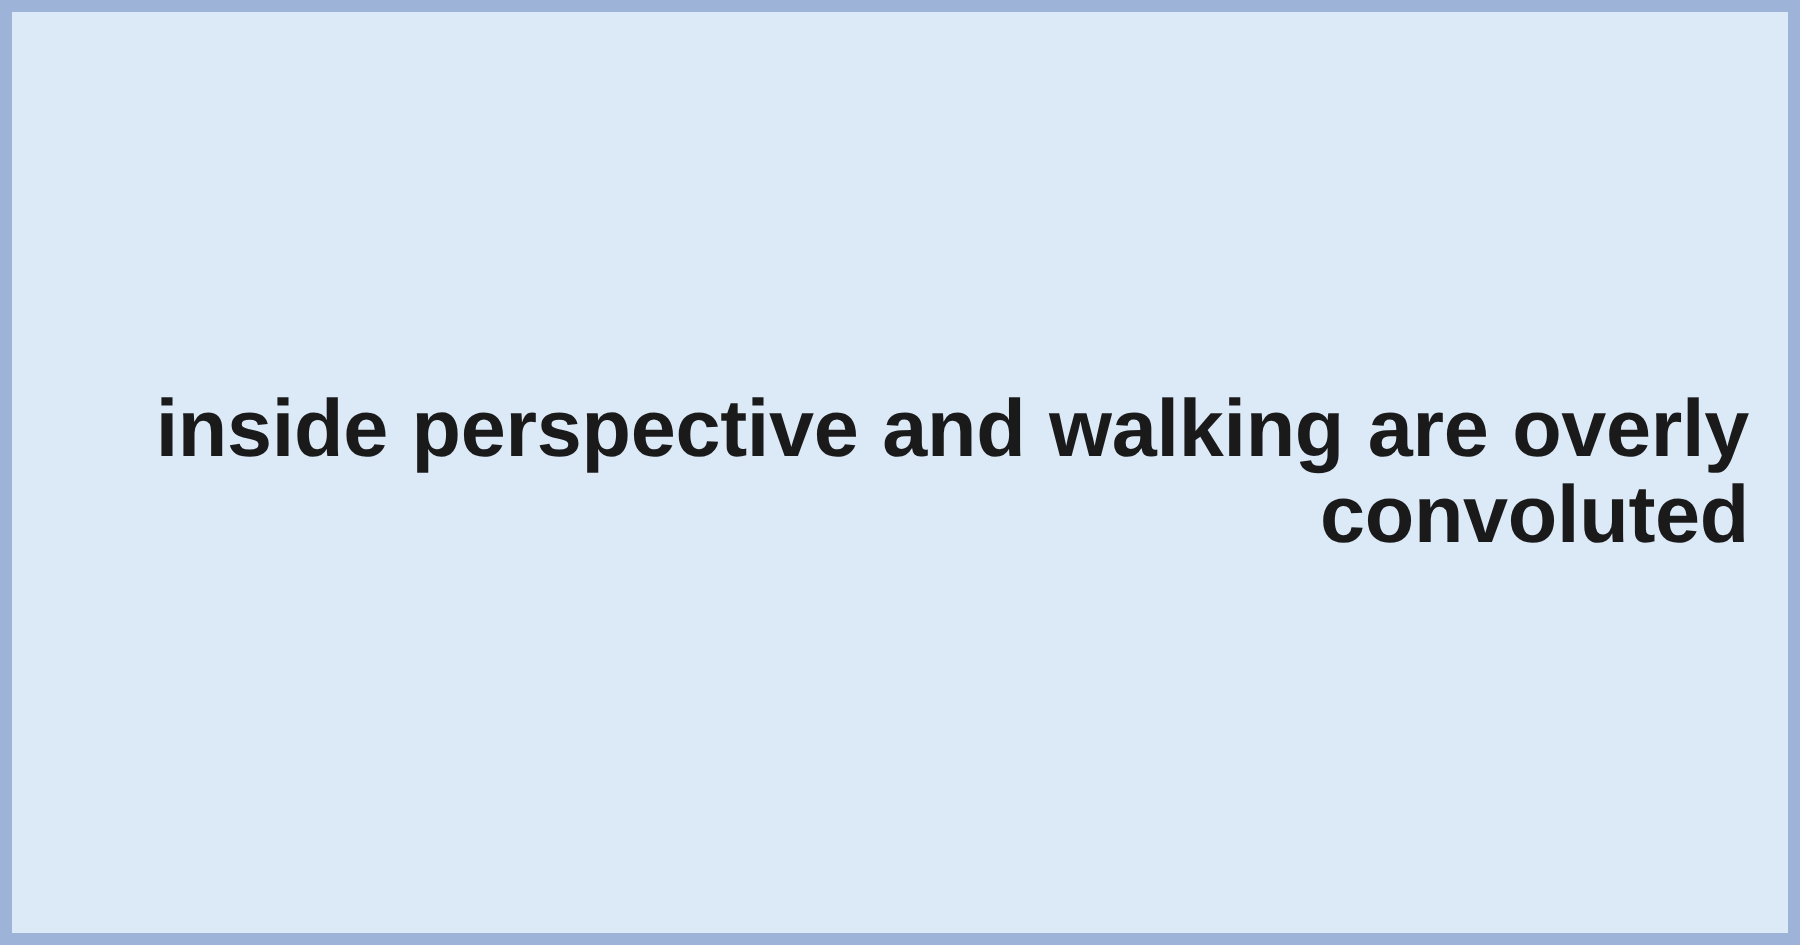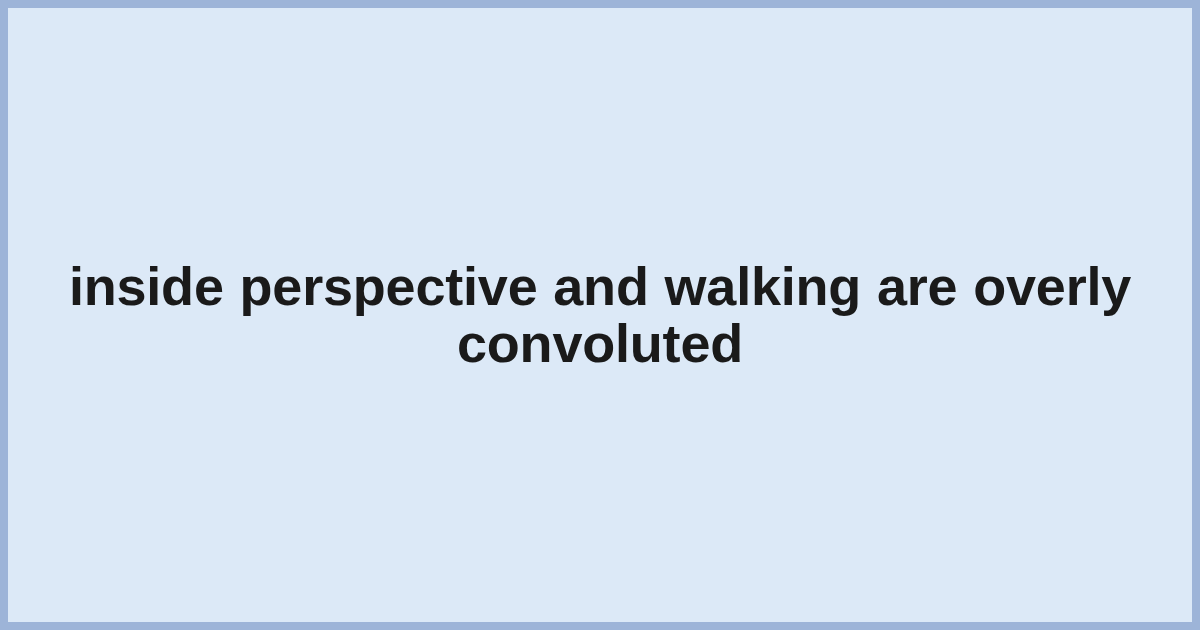--- a/index.html
+++ b/index.html
@@ -34,21 +34,21 @@
     background: #dce9f7;
     display: flex;
     align-items: center;
     justify-content: center;
     padding: 0 26px;
   }
 
   .headline {
     margin: 0;
     width: 100%;
-    text-align: center;
+    text-align: right;
     color: #1a1a1a;
     font-family: "Liberation Sans", sans-serif;
     font-size: 54px;
     font-weight: 700;
     line-height: 57px;
     letter-spacing: -0.2px;
     word-spacing: 1px;
     -webkit-font-smoothing: antialiased;
   }
 </style>

